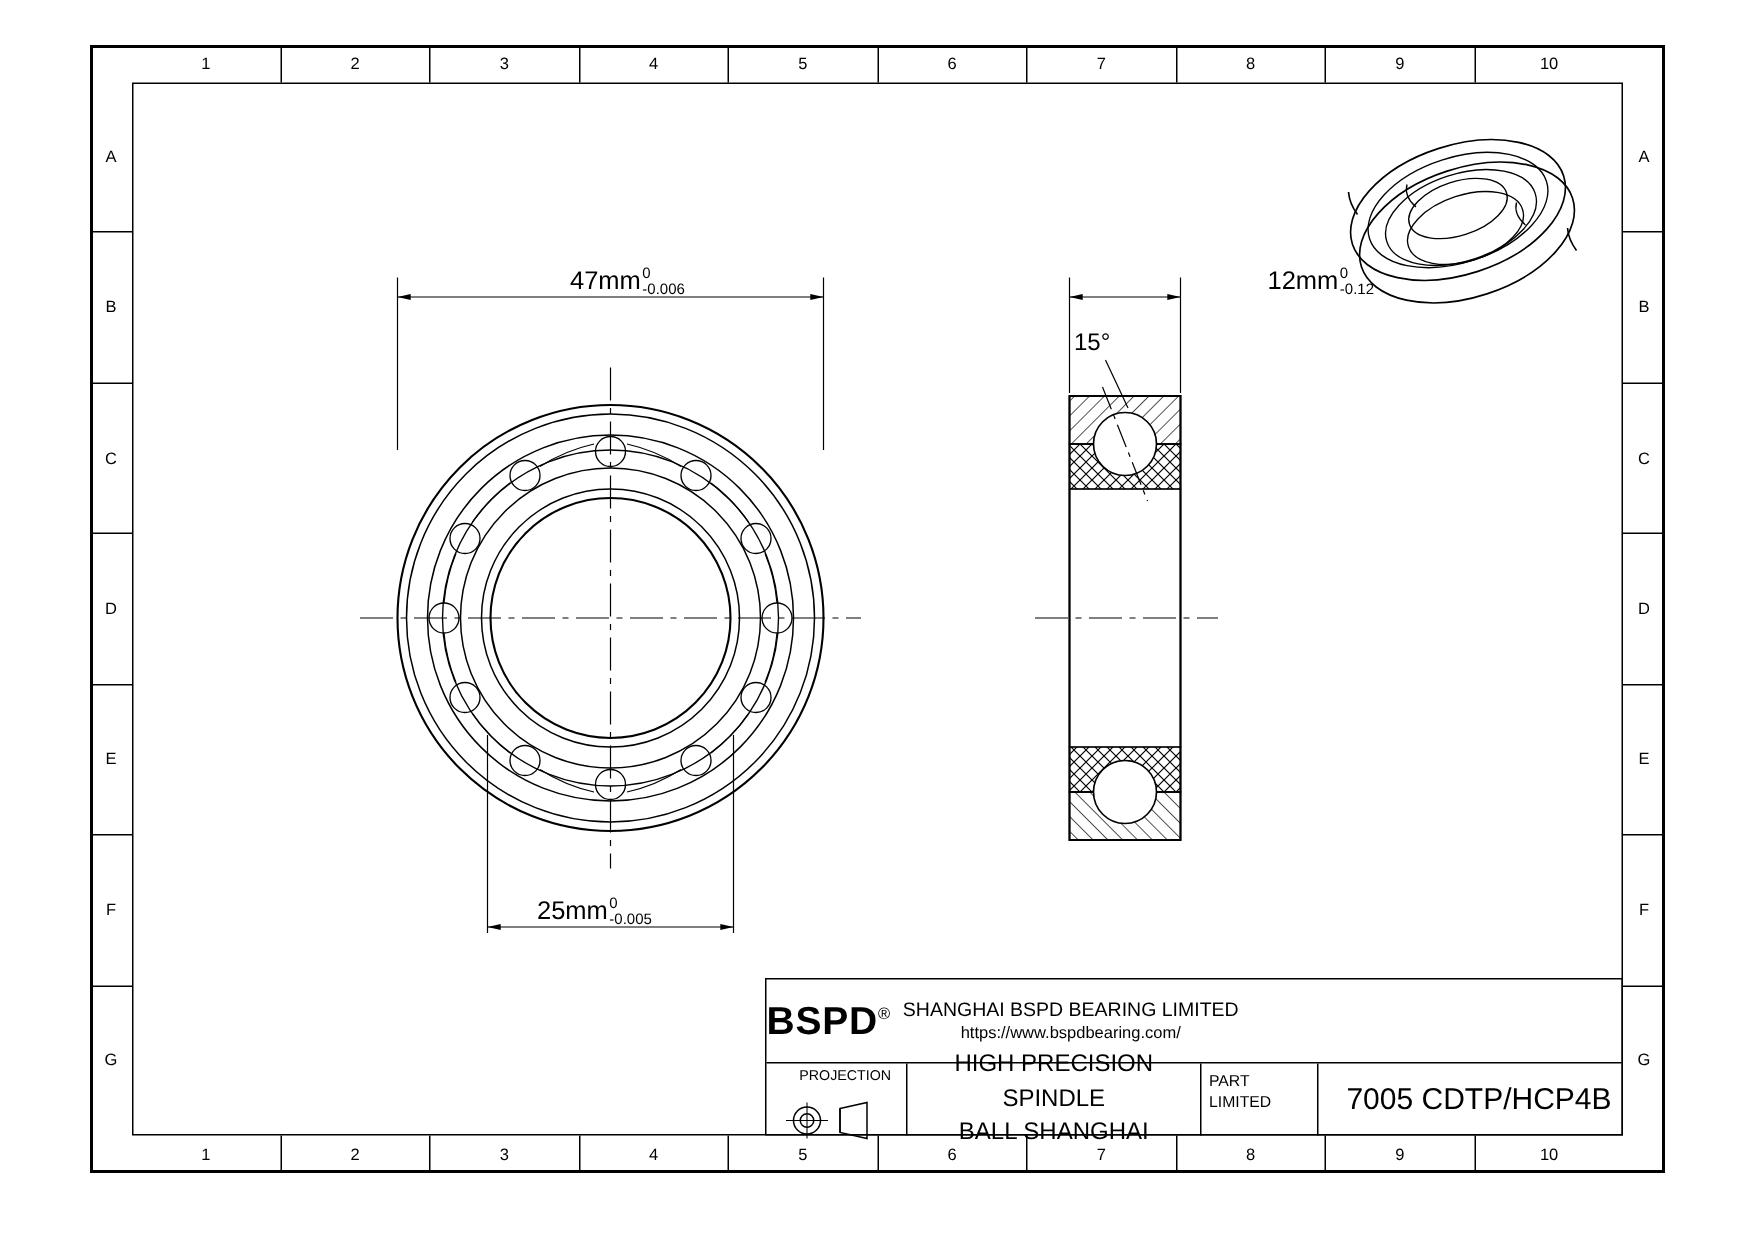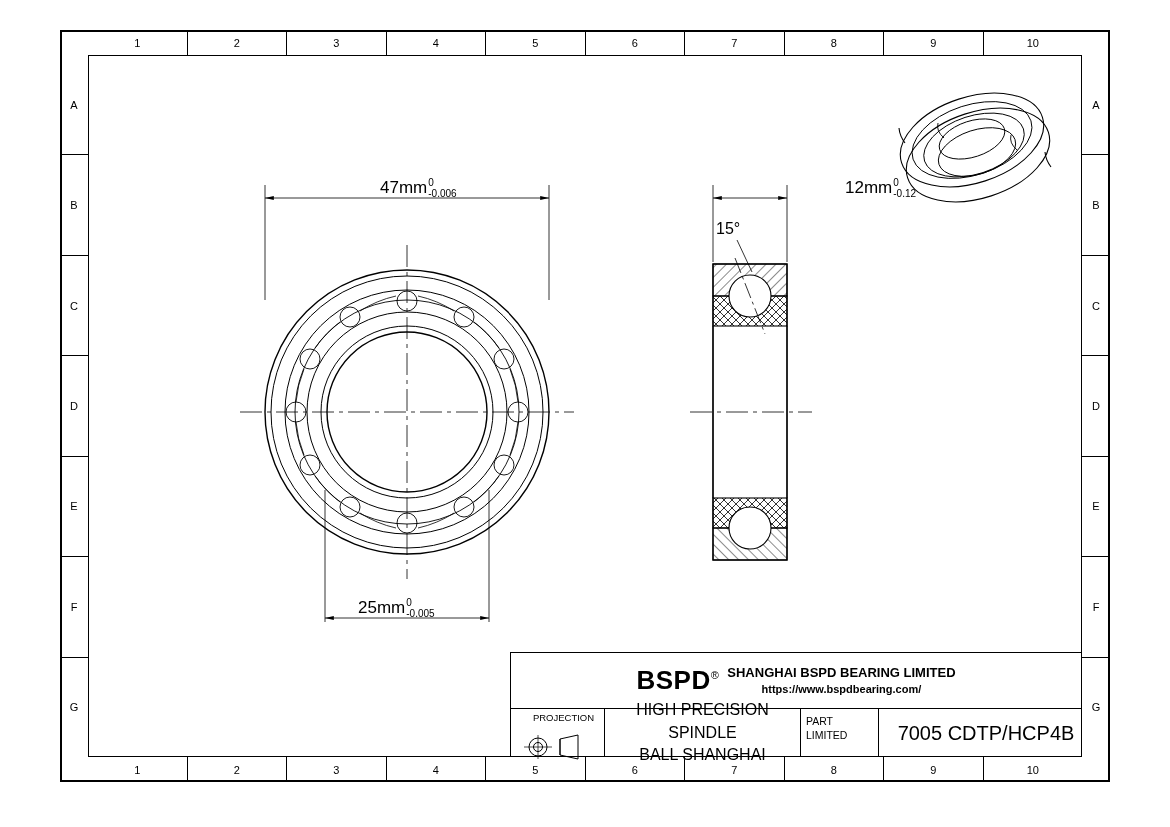--- a/index.html
+++ b/index.html
@@ -123,40 +123,39 @@
   }
   .tb-top {
     position: absolute;
     left: 0; top: 0;
     width: 100%;
     height: 56px;
     border-bottom: 1px solid #000;
     box-sizing: border-box;
     display: flex;
     align-items: center;
-    justify-content: center;
+    justify-content: flex-start;
   }
   .brand-wrap {
     display: flex;
     align-items: center;
     gap: 8px;
   }
   .brand {
     font-size: 26px;
     font-weight: bold;
     letter-spacing: 0.5px;
   }
   .brand sup {
     font-size: 11px;
     font-weight: normal;
   }
   .company {
     font-size: 13px;
     line-height: 1.35;
-    font-weight: bold;
   }
   .company .url { font-size: 11px; display:block; text-align: center;}
   .tb-bottom {
     position: absolute;
     left: 12px; top: 56px;
     width: 100%;
     height: 48px;
     display: flex;
   }
   .tb-proj {

